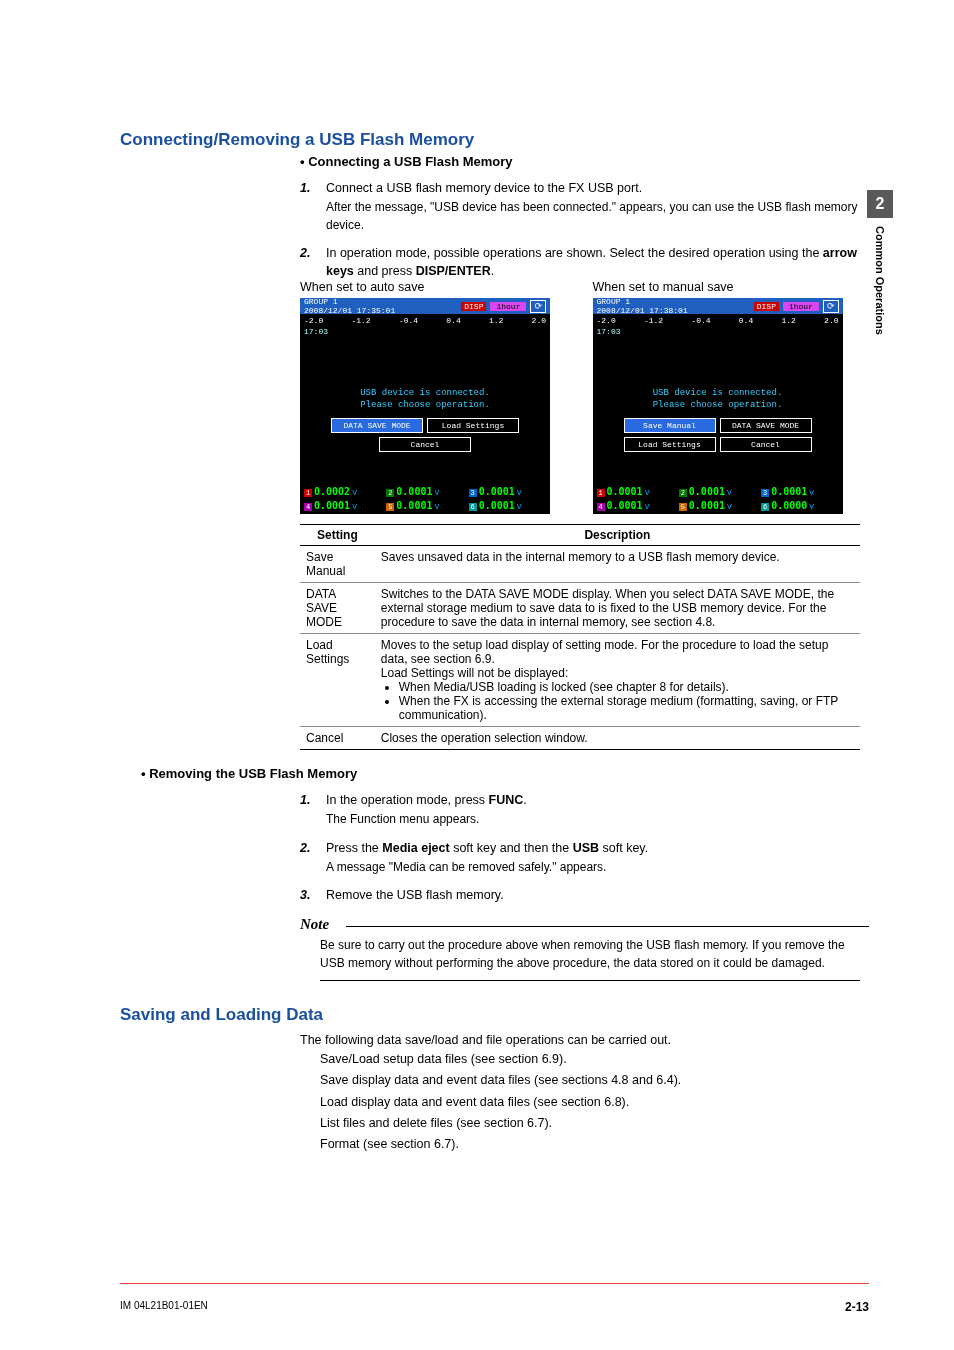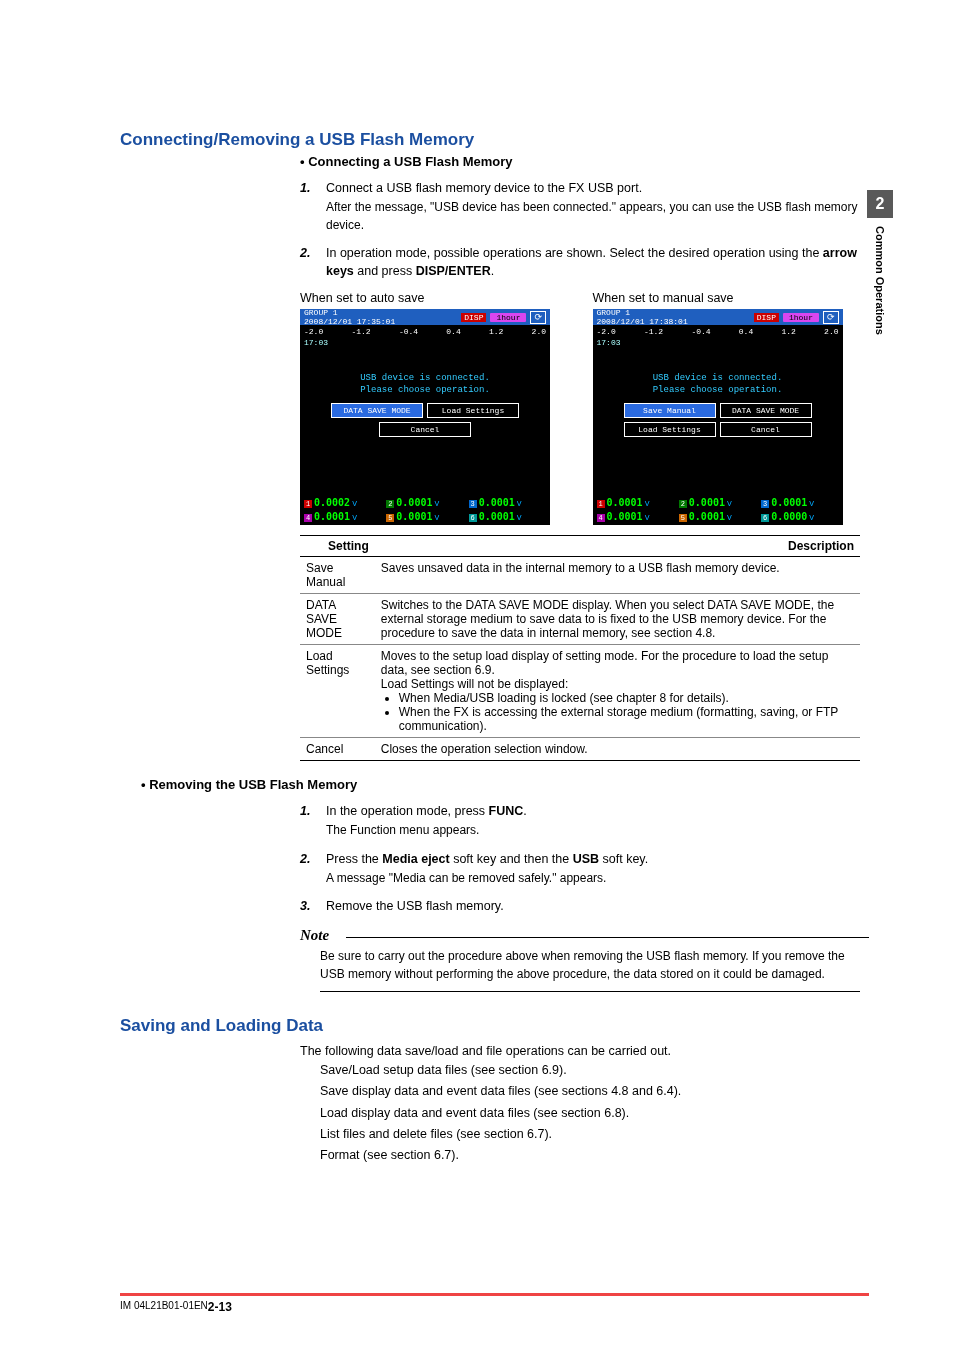--- a/index.html
+++ b/index.html
@@ -12,51 +12,51 @@
   .title-block { width: 12px; background: #000; margin-right: 6px; }
   .title-thin  { width: 2px; background: #000; margin-right: 12px; }
   .title-text { font-size: 26px; font-weight: bold; padding: 4px 0; }
   h2.sec { color: #1b4fa0; font-size: 17px; font-weight: bold; margin-bottom: 4px; }
   h3.sub { font-size: 13px; font-weight: bold; margin-left: 180px; margin-top: 2px; }
   .content { margin-left: 180px; font-size: 12.5px; line-height: 1.45; }
   .step { display: flex; margin-top: 10px; }
   .step-num { font-style: italic; font-weight: bold; width: 26px; flex-shrink: 0; }
   .step-body { flex: 1; }
   .step-body .after { font-size: 12px; margin-top: 2px; }
-  .screens-row { display: flex; gap: 16px; margin: 11px 0 10px 180px; }
+  .screens-row { display: flex; gap: 16px; margin: 0 0 10px 180px; }
   .screen-col { flex: 1; }
   .screen-label { font-size: 12.5px; margin-bottom: 4px; }
   .screen { width: 250px; height: 216px; background: #000; position: relative; font-family: "Courier New", monospace; font-size: 9px; color: #fff; }
   .sc-top { background: #1f5fbf; height: 16px; padding: 2px 4px; font-size: 8px; display: flex; justify-content: space-between; align-items: center; }
   .sc-top .pill { background: #d946ef; color: #000; padding: 0 6px; border-radius: 1px; font-size: 8px; }
   .sc-disp { background: #c00; color:#fff; padding:0 3px; font-size:8px; display:inline-flex; align-items:flex-end; gap:2px; }
   .sc-refresh { background:#1f5fbf; border:1px solid #fff; color:#fff; padding:0 3px; font-size:9px; }
   .sc-scale { padding: 2px 4px; font-size: 8px; color: #fff; display:flex; justify-content:space-between; }
   .sc-time { padding:0 4px; font-size:8px; color:#aff; }
-  .sc-dialog { position: absolute; top: 64px; left: 10px; right: 10px; text-align: center; }
+  .sc-dialog { position: absolute; top: 90px; left: 10px; right: 10px; text-align: center; }
   .sc-dialog-text { color: #3cf; font-size: 9px; line-height: 1.3; }
   .sc-btns { display: flex; flex-wrap: wrap; gap: 4px; justify-content: center; margin-top: 6px; }
   .sc-btn { border: 1px solid #fff; padding: 2px 6px; font-size: 8px; background: #000; color:#fff; min-width:92px; text-align:center; }
   .sc-btn.active { background: #2a6ae0; }
   .sc-values { position: absolute; bottom: 2px; left: 2px; right: 2px; display: grid; grid-template-columns: repeat(3, 1fr); gap: 1px; }
   .sc-val { background: #000; font-size: 9px; padding: 1px 2px; display:flex; align-items:baseline; }
   .sc-val b { color: #0f0; font-family: monospace; font-size:10px; }
   .sc-val span.u { color: #0af; font-size: 8px; margin-left:2px; }
   .sc-val .tag { display:inline-block; width:8px; height:8px; margin-right:2px; font-size:7px; color:#fff; text-align:center; line-height:8px; }
   .tag.r{background:#c00;} .tag.g{background:#070;} .tag.b{background:#06c;} .tag.m{background:#a0a;} .tag.c{background:#099;} .tag.o{background:#c60;}
   .tbl { margin-left: 180px; border-collapse: collapse; width: 560px; font-size: 12px; margin-top:6px; }
-  .tbl th { text-align: right; border-top: 1px solid #000; border-bottom: 1px solid #000; padding: 3px 6px; font-weight: bold; }
+  .tbl th { text-align: center; border-top: 1px solid #000; border-bottom: 1px solid #000; padding: 3px 6px; font-weight: bold; }
   .tbl td { border-bottom: 1px solid #888; padding: 4px 6px; vertical-align: top; }
   .tbl tr.last td { border-bottom: 1px solid #000; }
   .tbl ul { list-style: disc; margin-left: 18px; }
   .note-head { font-family: Georgia, "Times New Roman", serif; font-style: italic; font-weight: bold; font-size: 15px; margin-left: 180px; margin-top: 12px; position: relative; }
   .note-head::after { content:""; position:absolute; left:46px; right:0; top:55%; height:1px; background:#000; }
   .note-body { margin-left: 200px; font-size: 12px; line-height:1.45; margin-top:4px; padding-bottom:8px; border-bottom:1px solid #000; width:540px; }
   .ops-list { margin-left: 200px; font-size: 12.5px; line-height: 1.7; }
-  .footer { position: absolute; bottom: 36px; left: 120px; right: 85px; display: flex; justify-content: flex-start; font-size: 10px; border-top: 3px solid #ef4444; padding-top:4px; }
+  .footer { position: absolute; bottom: 36px; left: 120px; right: 85px; display: flex; justify-content: space-between; font-size: 10px; border-top: 1px solid #ef4444; padding-top:16px; }
   .footer .pg { font-weight: bold; font-size: 12px; }
 </style>
 </head>
 <body>
 
 <div class="side-tab">
   <div class="side-tab-num">2</div>
   <div class="side-tab-text">Common Operations</div>
 </div>
 

